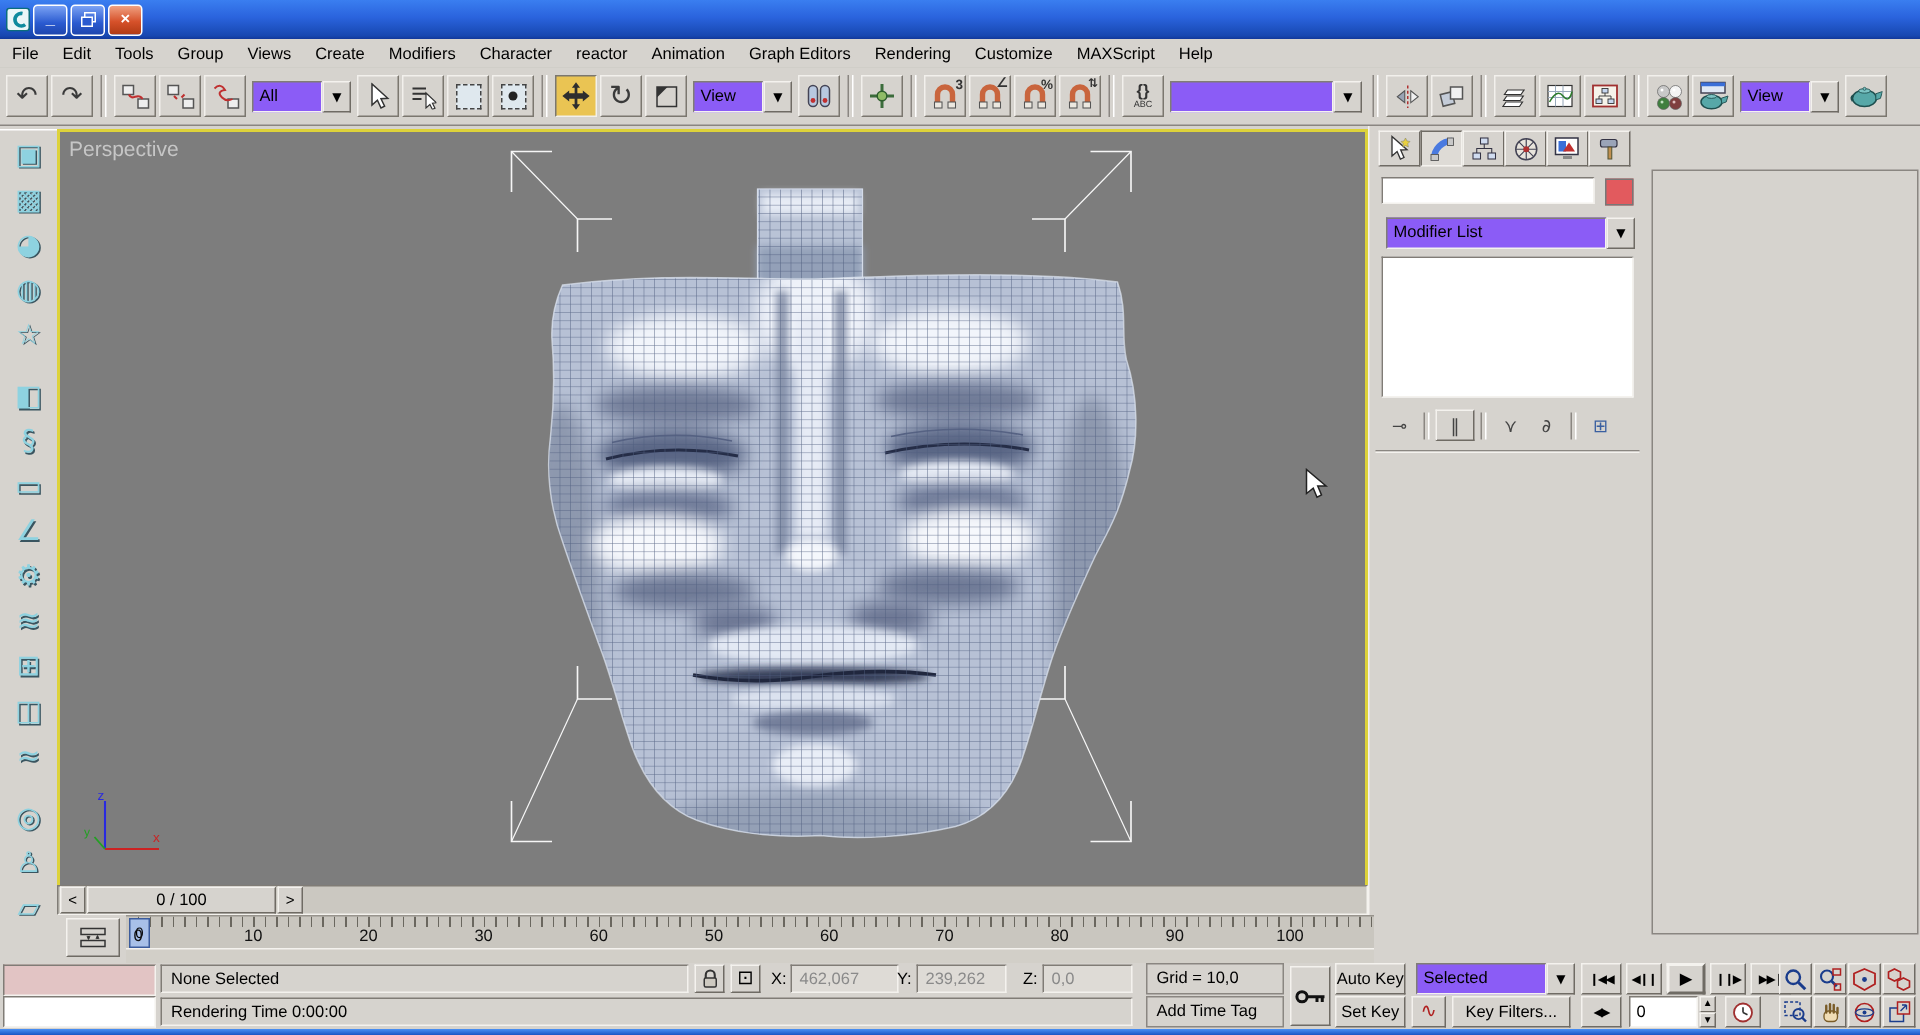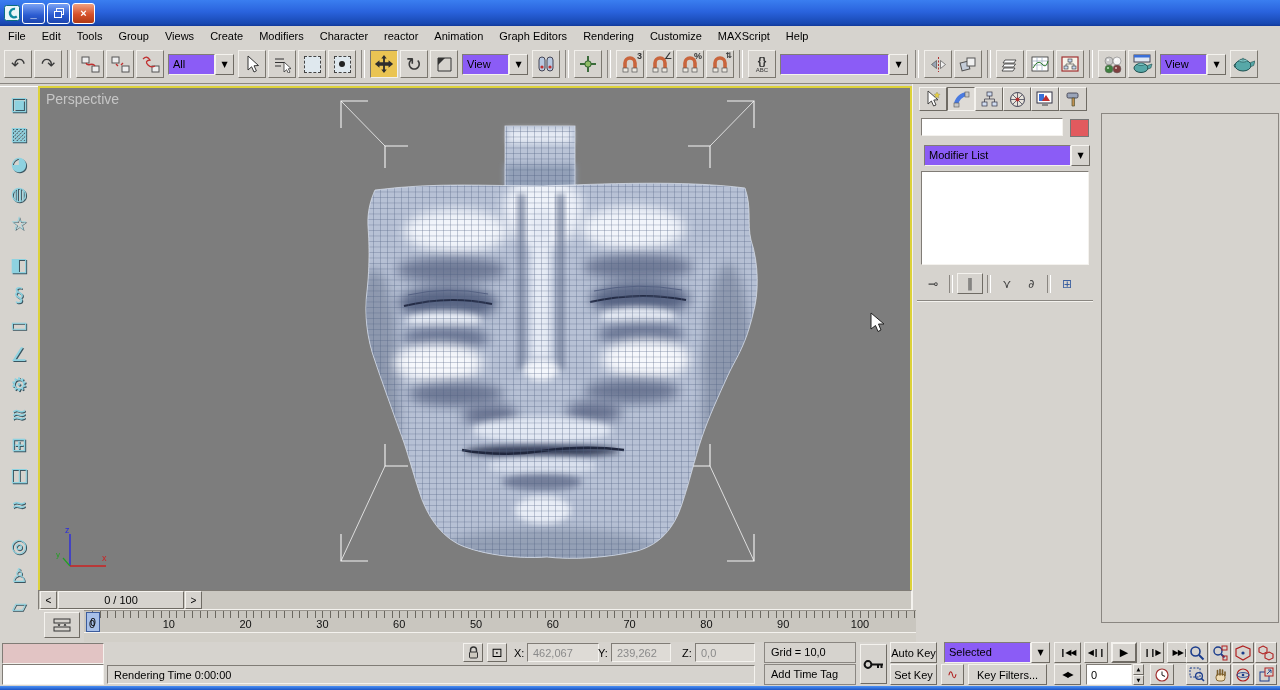--- a/index.html
+++ b/index.html
@@ -615,20 +615,23 @@
     <span class="ruler-label" style="--i: 8;">80</span>
     <span class="ruler-label" style="--i: 9;">90</span>
     <span class="ruler-label" style="--i: 10;">100</span>
   </div>
 <div class="abs" id="keytrack"></div>
 
 <div class="abs" id="statusbar">
   <div class="abs sunken" style="left:2px;top:1px;width:100px;height:19px;background:#e2c4c4"></div>
   <div class="abs sunken" style="left:2px;top:22px;width:100px;height:19px;background:#fff"></div>
 
+  <div class="sfield" style="left:107px;top:1px;width:352px;height:19px">
+    <span>None Selected</span>
+  </div>
   <div class="sbtn raised" style="left:463px;top:1px;width:20px;height:19px">
     <svg width="13" height="15">
       <path d="M3.5 7 V5 a3 3 0 0 1 6 0 V7" fill="none" stroke="#333" stroke-width="1.4"></path>
       <rect x="2.5" y="7" width="8" height="6" rx="1" fill="#cdc9c0" stroke="#333"></rect>
     </svg>
   </div>
   <div class="sbtn raised glyph" style="left:487px;top:1px;width:20px;height:19px;font-size:13px">
     <span>⊡</span>
   </div>
 

